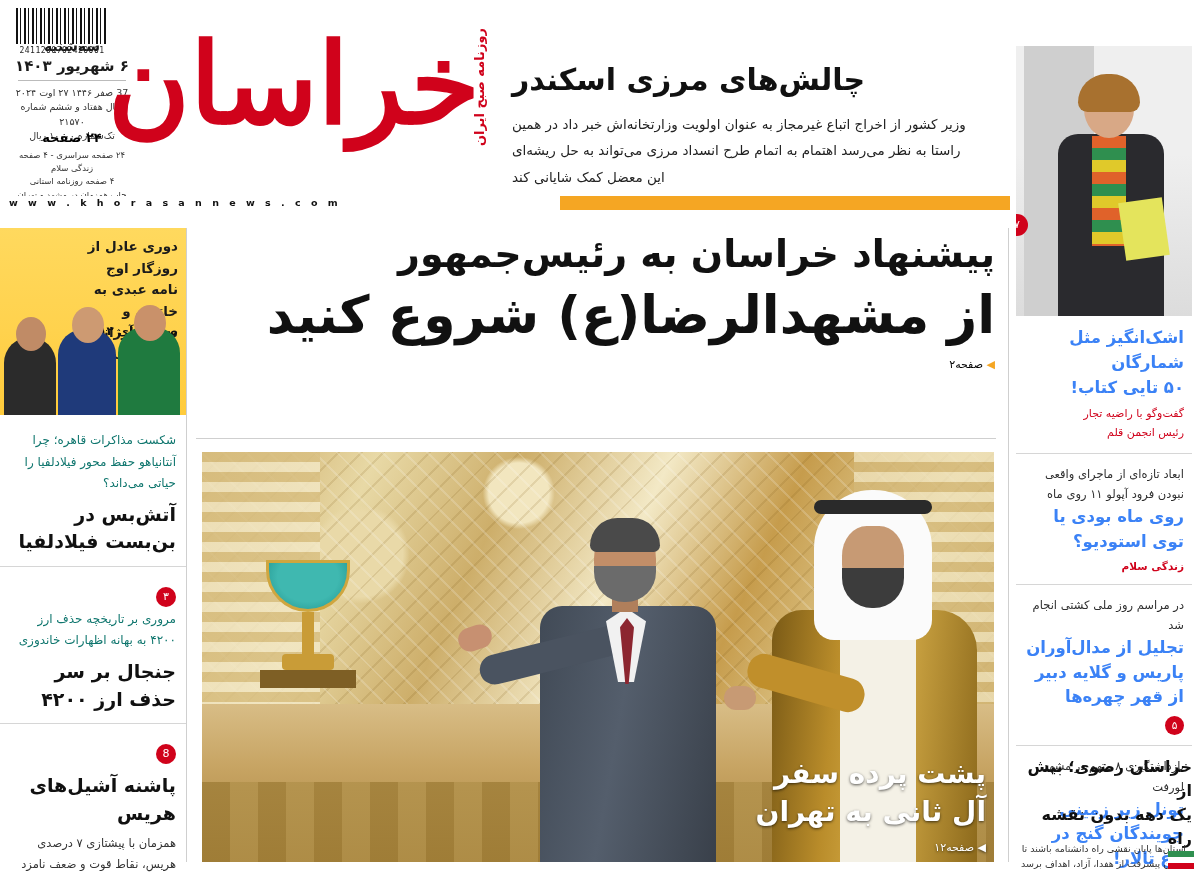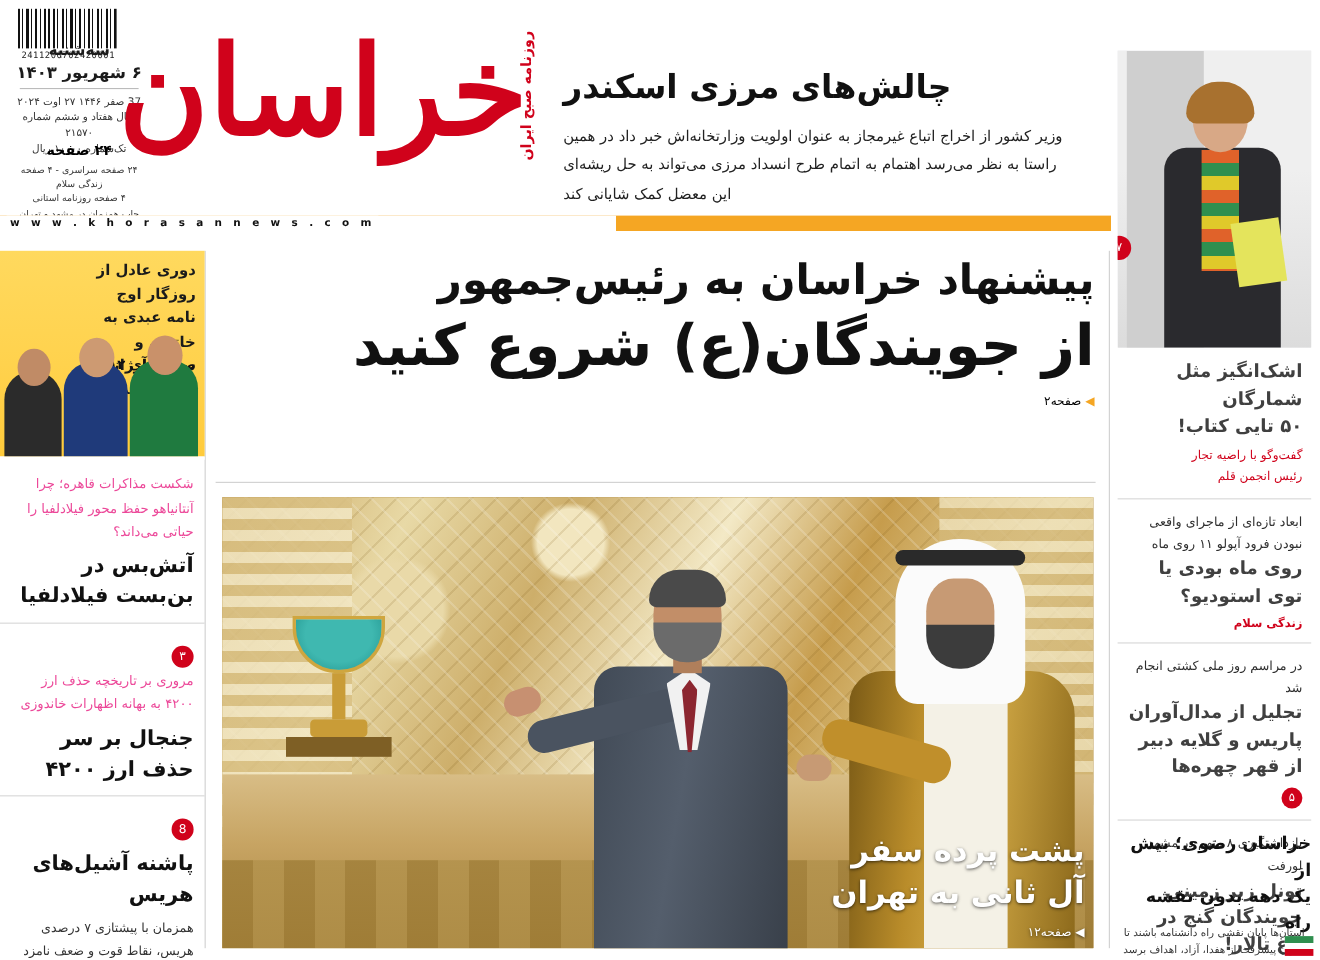--- a/index.html
+++ b/index.html
@@ -184,21 +184,21 @@
   .promo .ppl { position:absolute; bottom:0; left:0; width:186px; height:92px; }
   .promo .f1,.promo .f2,.promo .f3 { position:absolute; bottom:0; border-radius: 26px 26px 0 0;}
   .promo .f1 { left:4px; width:52px; height:78px; background:#2b2b2b;}
   .promo .f1 .h { position:absolute; left:12px; top:-20px; width:30px; height:34px; background:#c08b66; border-radius:50%;}
   .promo .f2 { left:58px; width:58px; height:86px; background:#1f3a7a;}
   .promo .f2 .h { position:absolute; left:14px; top:-22px; width:32px; height:36px; background:#cd9a72; border-radius:50%;}
   .promo .f3 { left:118px; width:62px; height:88px; background:#1f7a3f;}
   .promo .f3 .h { position:absolute; left:16px; top:-22px; width:32px; height:36px; background:#c9916a; border-radius:50%;}
 
   .brief { padding: 12px 10px 10px 10px; border-bottom: 1px solid #d6d6d6; text-align:right; }
-  .brief .kicker { font-size: 12px; line-height:1.8; color:#ec4899; }
+  .brief .kicker { font-size: 12px; line-height:1.8; color:#0f766e; }
   .brief .title { font-size: 19px; font-weight:bold; color:#111; line-height:1.45; margin-top:6px;}
   .brief .body { font-size: 11.5px; line-height:1.8; color:#333; margin-top:6px;}
   .pgdot {
     display:inline-block; width:20px; height:20px; border-radius:50%;
     background:#d0021b; color:#fff; font-size:11px; line-height:20px; text-align:center;
     margin: 8px 0 2px 0;
   }
   .vline { position:absolute; top:228px; left:186px; width:1px; height:634px; background:#cfcfcf;}
   .vline2 { position:absolute; top:228px; left:1008px; width:1px; height:634px; background:#cfcfcf;}
   .hline-main { position:absolute; top:438px; left:196px; width:800px; height:1px; background:#cfcfcf;}
@@ -213,21 +213,21 @@
   .rphoto .lady .hair { position:absolute; left:28px; top:-6px; width:62px; height:38px; background:#a8712f; border-radius: 30px 30px 10px 10px;}
   .rphoto .lady .coat { position:absolute; left:8px; top:54px; width:106px; height:182px; background:#2a2a2e; border-radius: 20px 20px 0 0;}
   .rphoto .lady .scarf { position:absolute; left:42px; top:56px; width:34px; height:110px;
     background: repeating-linear-gradient(180deg,#e0622a 0 12px,#2f8f4f 12px 24px,#e0c92a 24px 36px);}
   .rphoto .lady .folder { position:absolute; left:72px; top:120px; width:44px; height:58px; background:#e4e45c; transform: rotate(-8deg);}
   .rphoto .badge {
     position:absolute; left:-10px; top:168px; width:22px; height:22px; border-radius:50%;
     background:#d0021b; color:#fff; font-size:11px; line-height:22px; text-align:center;
   }
   .ritem { padding:10px 8px; border-bottom:1px solid #d6d6d6; text-align:right;}
-  .ritem .ttl { font-size:16.5px; font-weight:bold; color:#404040; line-height:1.5;}
+  .ritem .ttl { font-size:16.5px; font-weight:bold; color:#3b82f6; line-height:1.5;}
   .ritem .src { font-size:11px; color:#d0021b; line-height:1.7; margin-top:5px;}
   .ritem .kick { font-size:11.5px; color:#2f2f2f; line-height:1.8;}
   .ritem .tag { display:inline-block; font-size:10.5px; font-weight:bold; color:#d0021b; margin-top:5px;}
   .rdot {
     display:inline-block; width:19px; height:19px; border-radius:50%;
     background:#d0021b; color:#fff; font-size:10.5px; line-height:19px; text-align:center;
     margin-top:6px;
   }
   .footer-strip {
     position:absolute; bottom:0; left:1016px; width:176px; font-size:9.5px;
@@ -279,21 +279,21 @@
       </span>
     </div>
   </div>
 
   <div class="url-bar"></div>
   <div class="url-strip"></div>
   <div class="url-text">w w w . k h o r a s a n n e w s . c o m</div>
 
   <div class="main-head">
     <div class="l1">پیشنهاد خراسان به رئیس‌جمهور</div>
-    <div class="l2">از جویندگان(ع) شروع کنید</div>
+    <div class="l2">از مشهدالرضا(ع) شروع کنید</div>
     <div class="ref">
       <span style="color:#f5a623">◀</span>
       <span>صفحه۲</span>
     </div>
   </div>
 
   <div class="hline-main"></div>
   <div class="vline"></div>
   <div class="vline2"></div>
 

